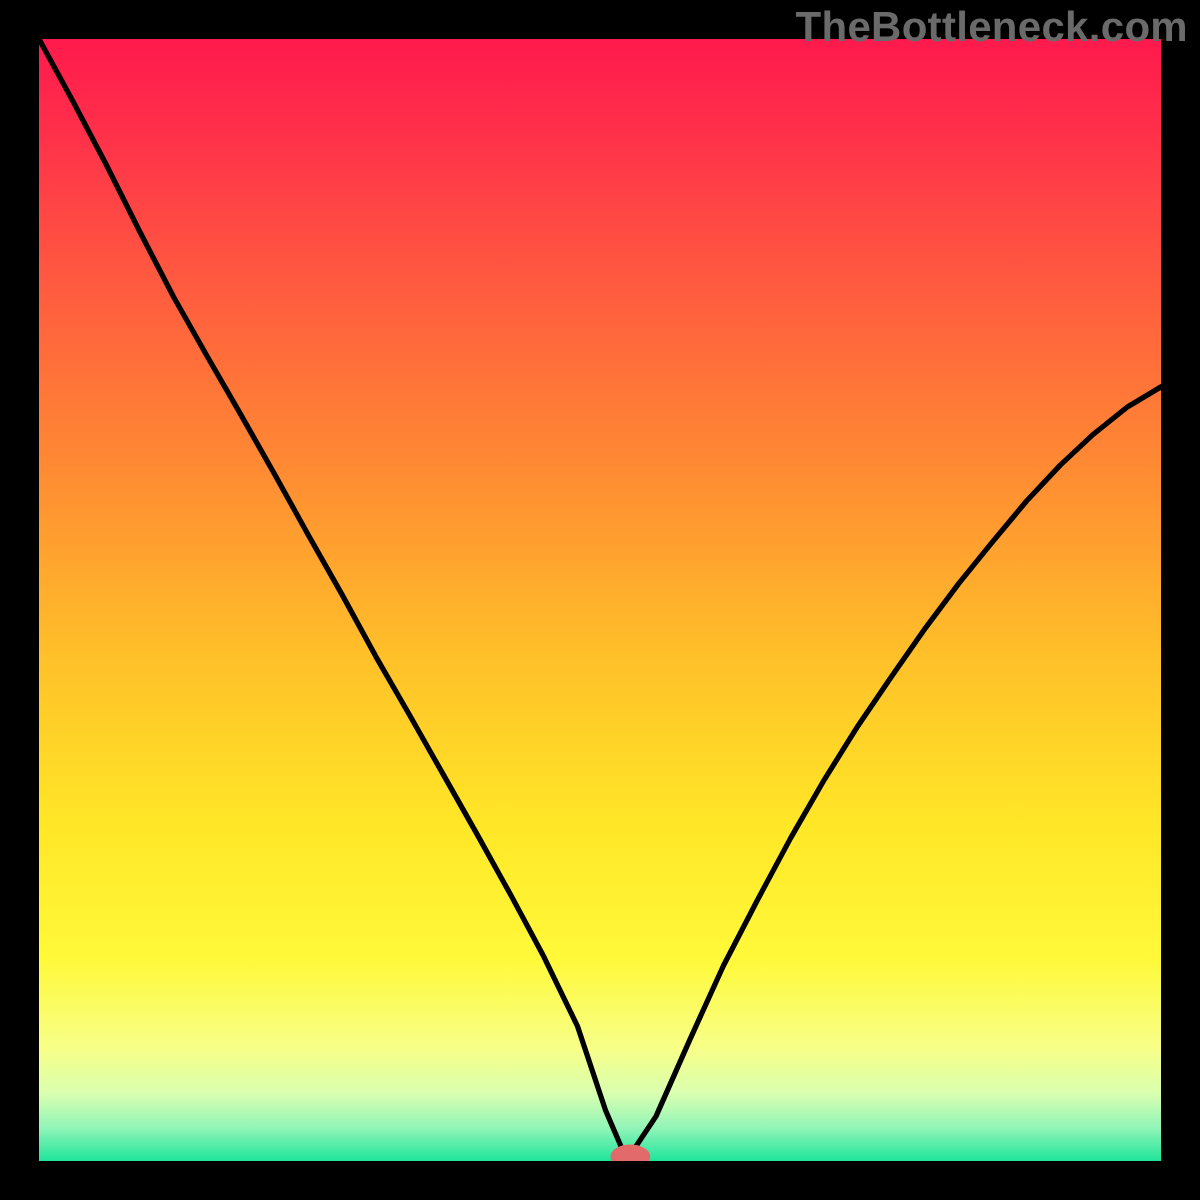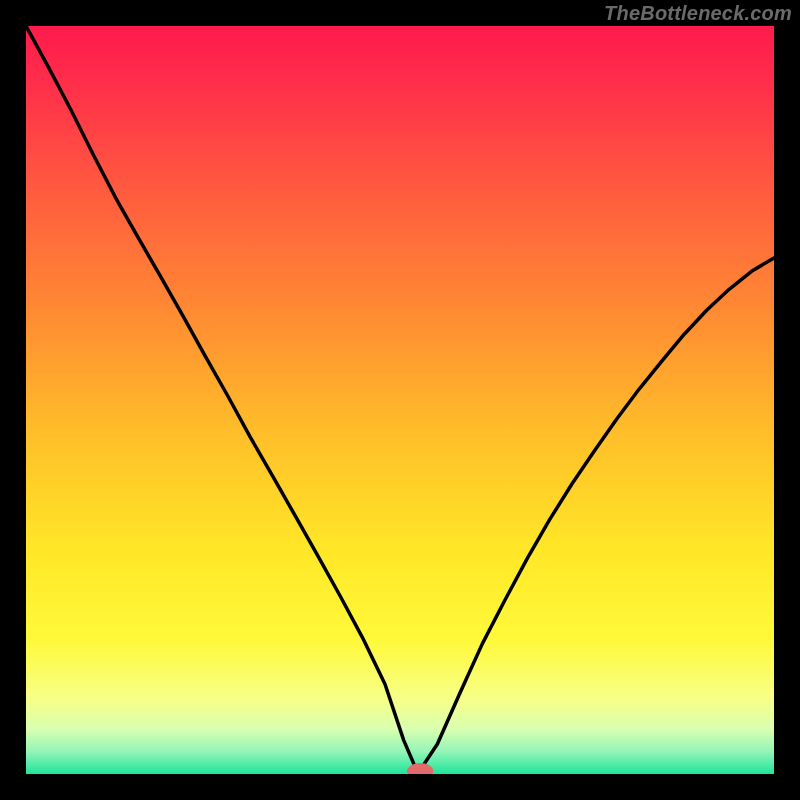--- a/index.html
+++ b/index.html
@@ -15,25 +15,24 @@
     position: relative;
     width: 800px;
     height: 800px;
     background: #000;
   }
   .watermark {
     position: absolute;
     top: 2px;
     right: 8px;
     color: #6a6a6a;
-    font-size: 20px;
+    font-size: 28px;
     font-weight: bold;
     letter-spacing: 0.2px;
     z-index: 20;
-    font-style: italic;
   }
   .plot {
     position: absolute;
     left: 26px;
     top: 26px;
     width: 748px;
     height: 748px;
     box-sizing: border-box;
   }
   svg {

